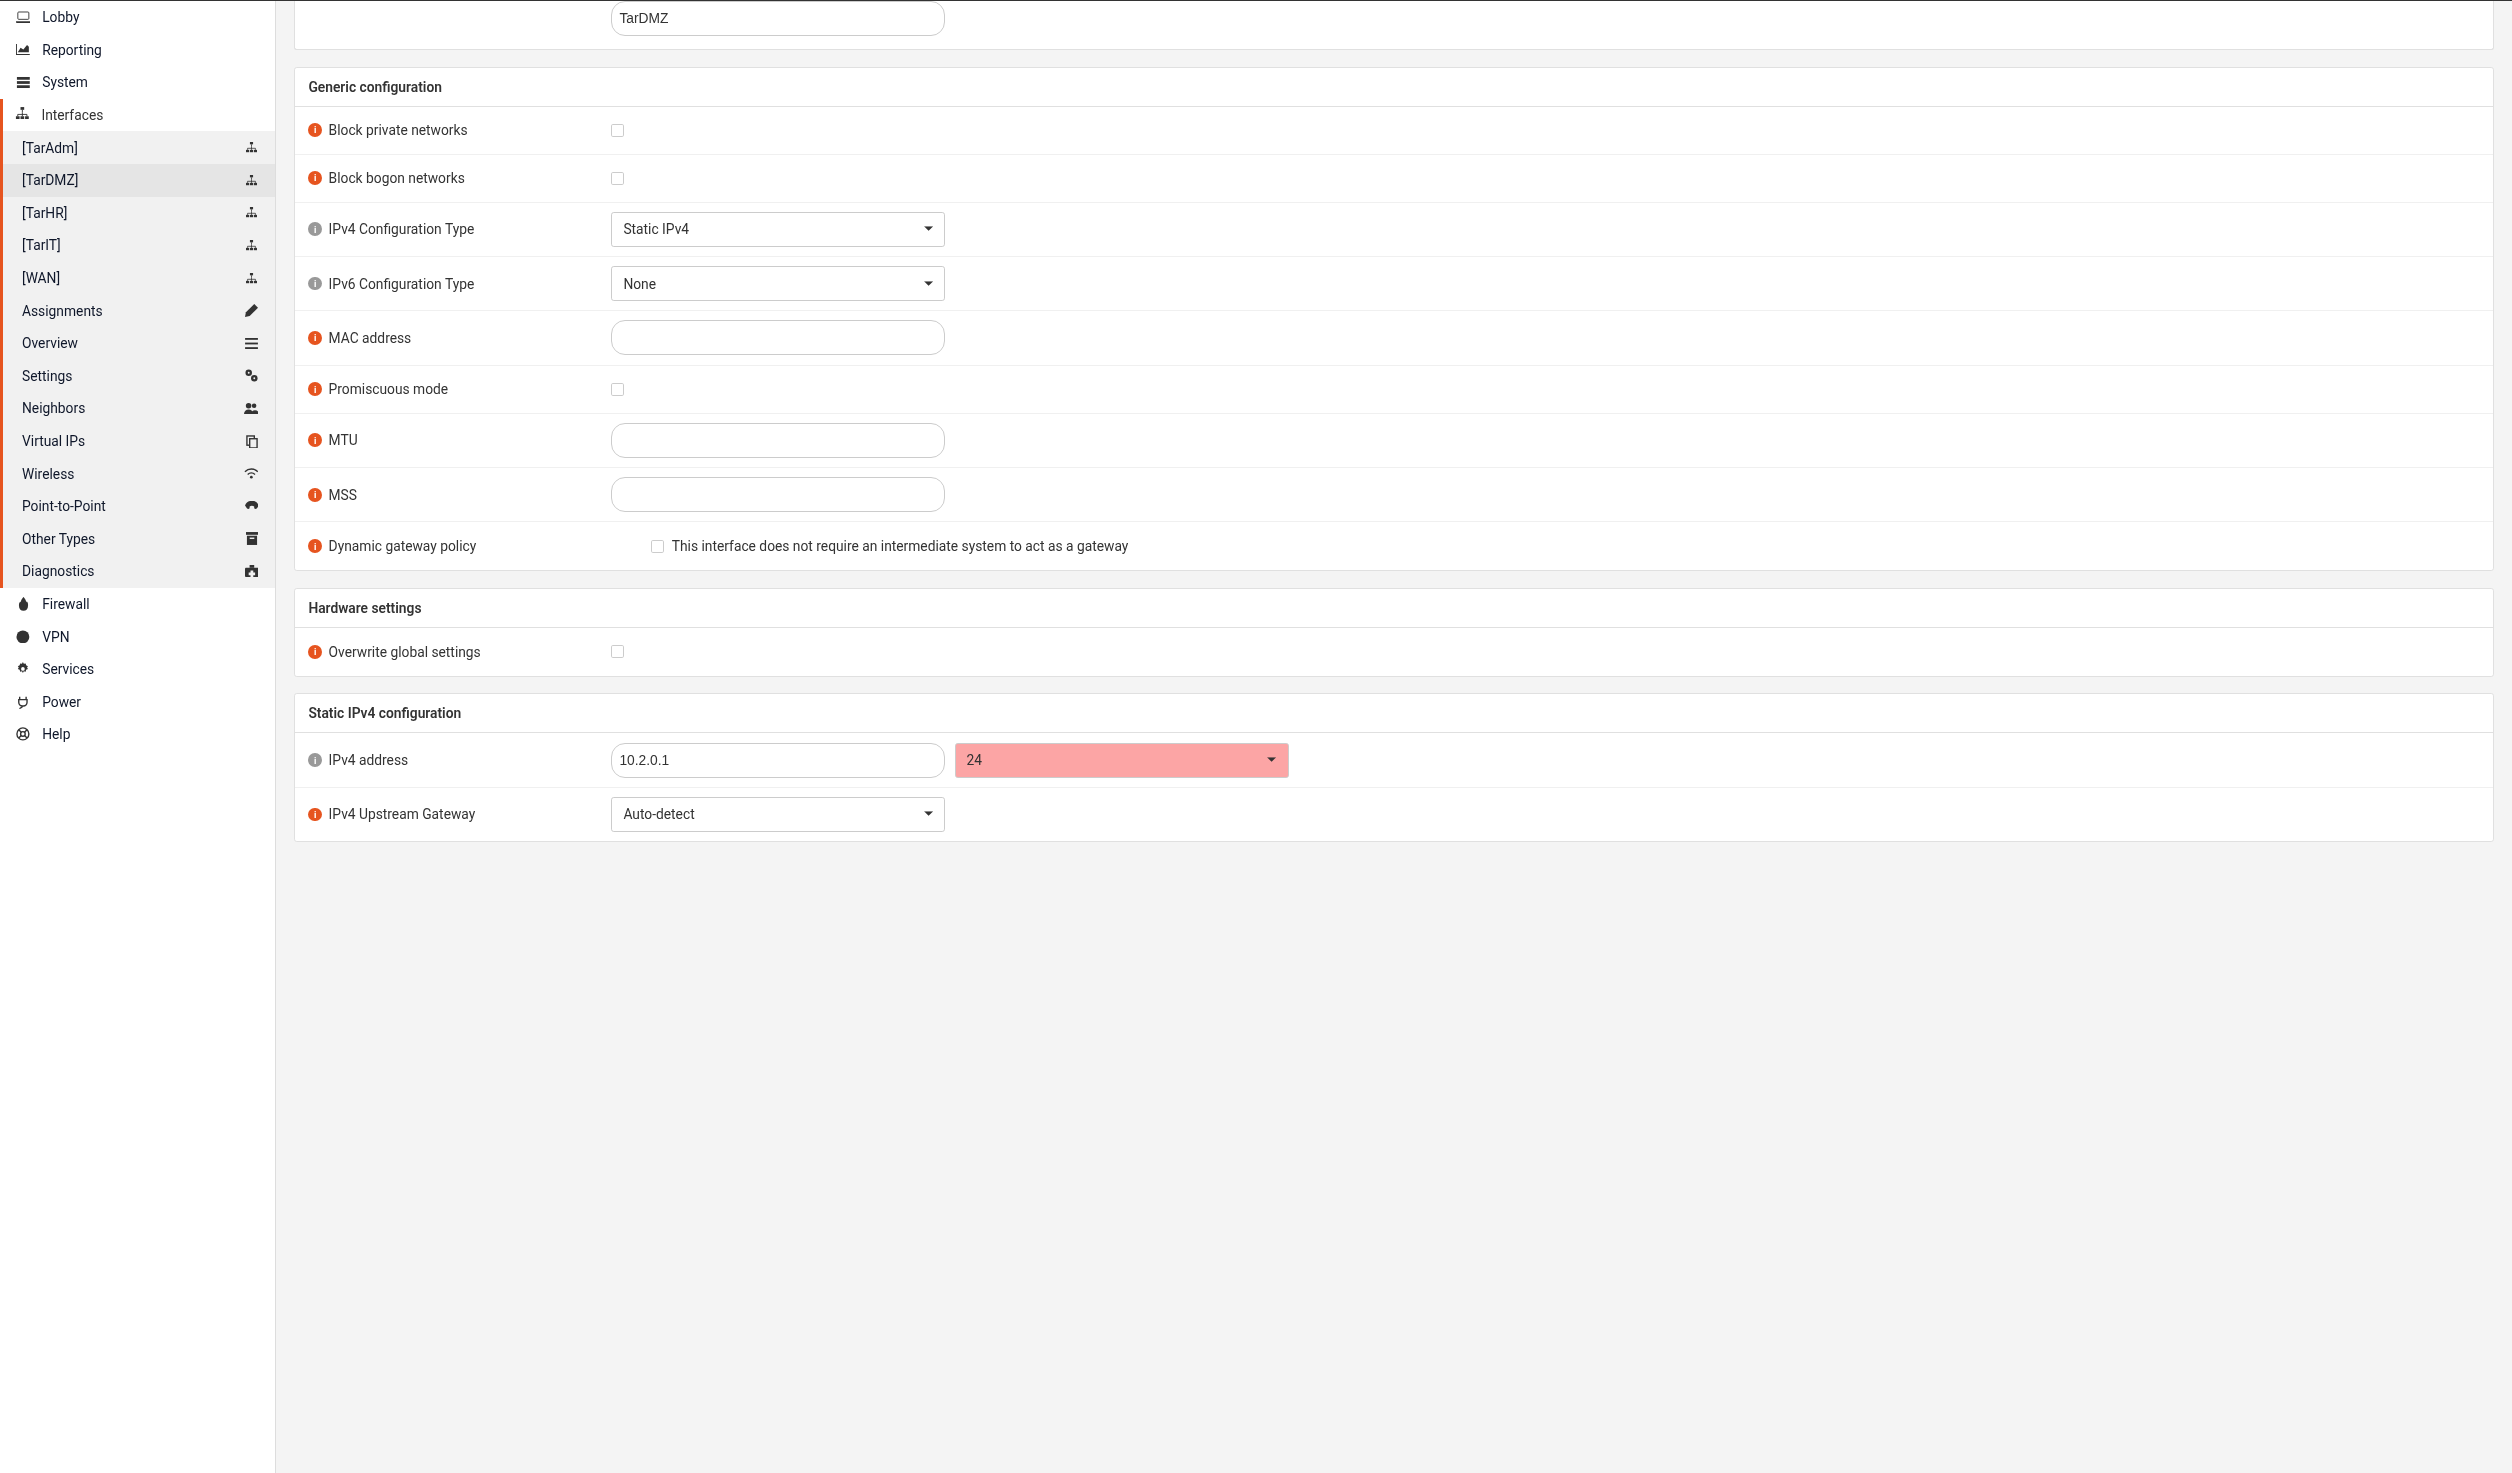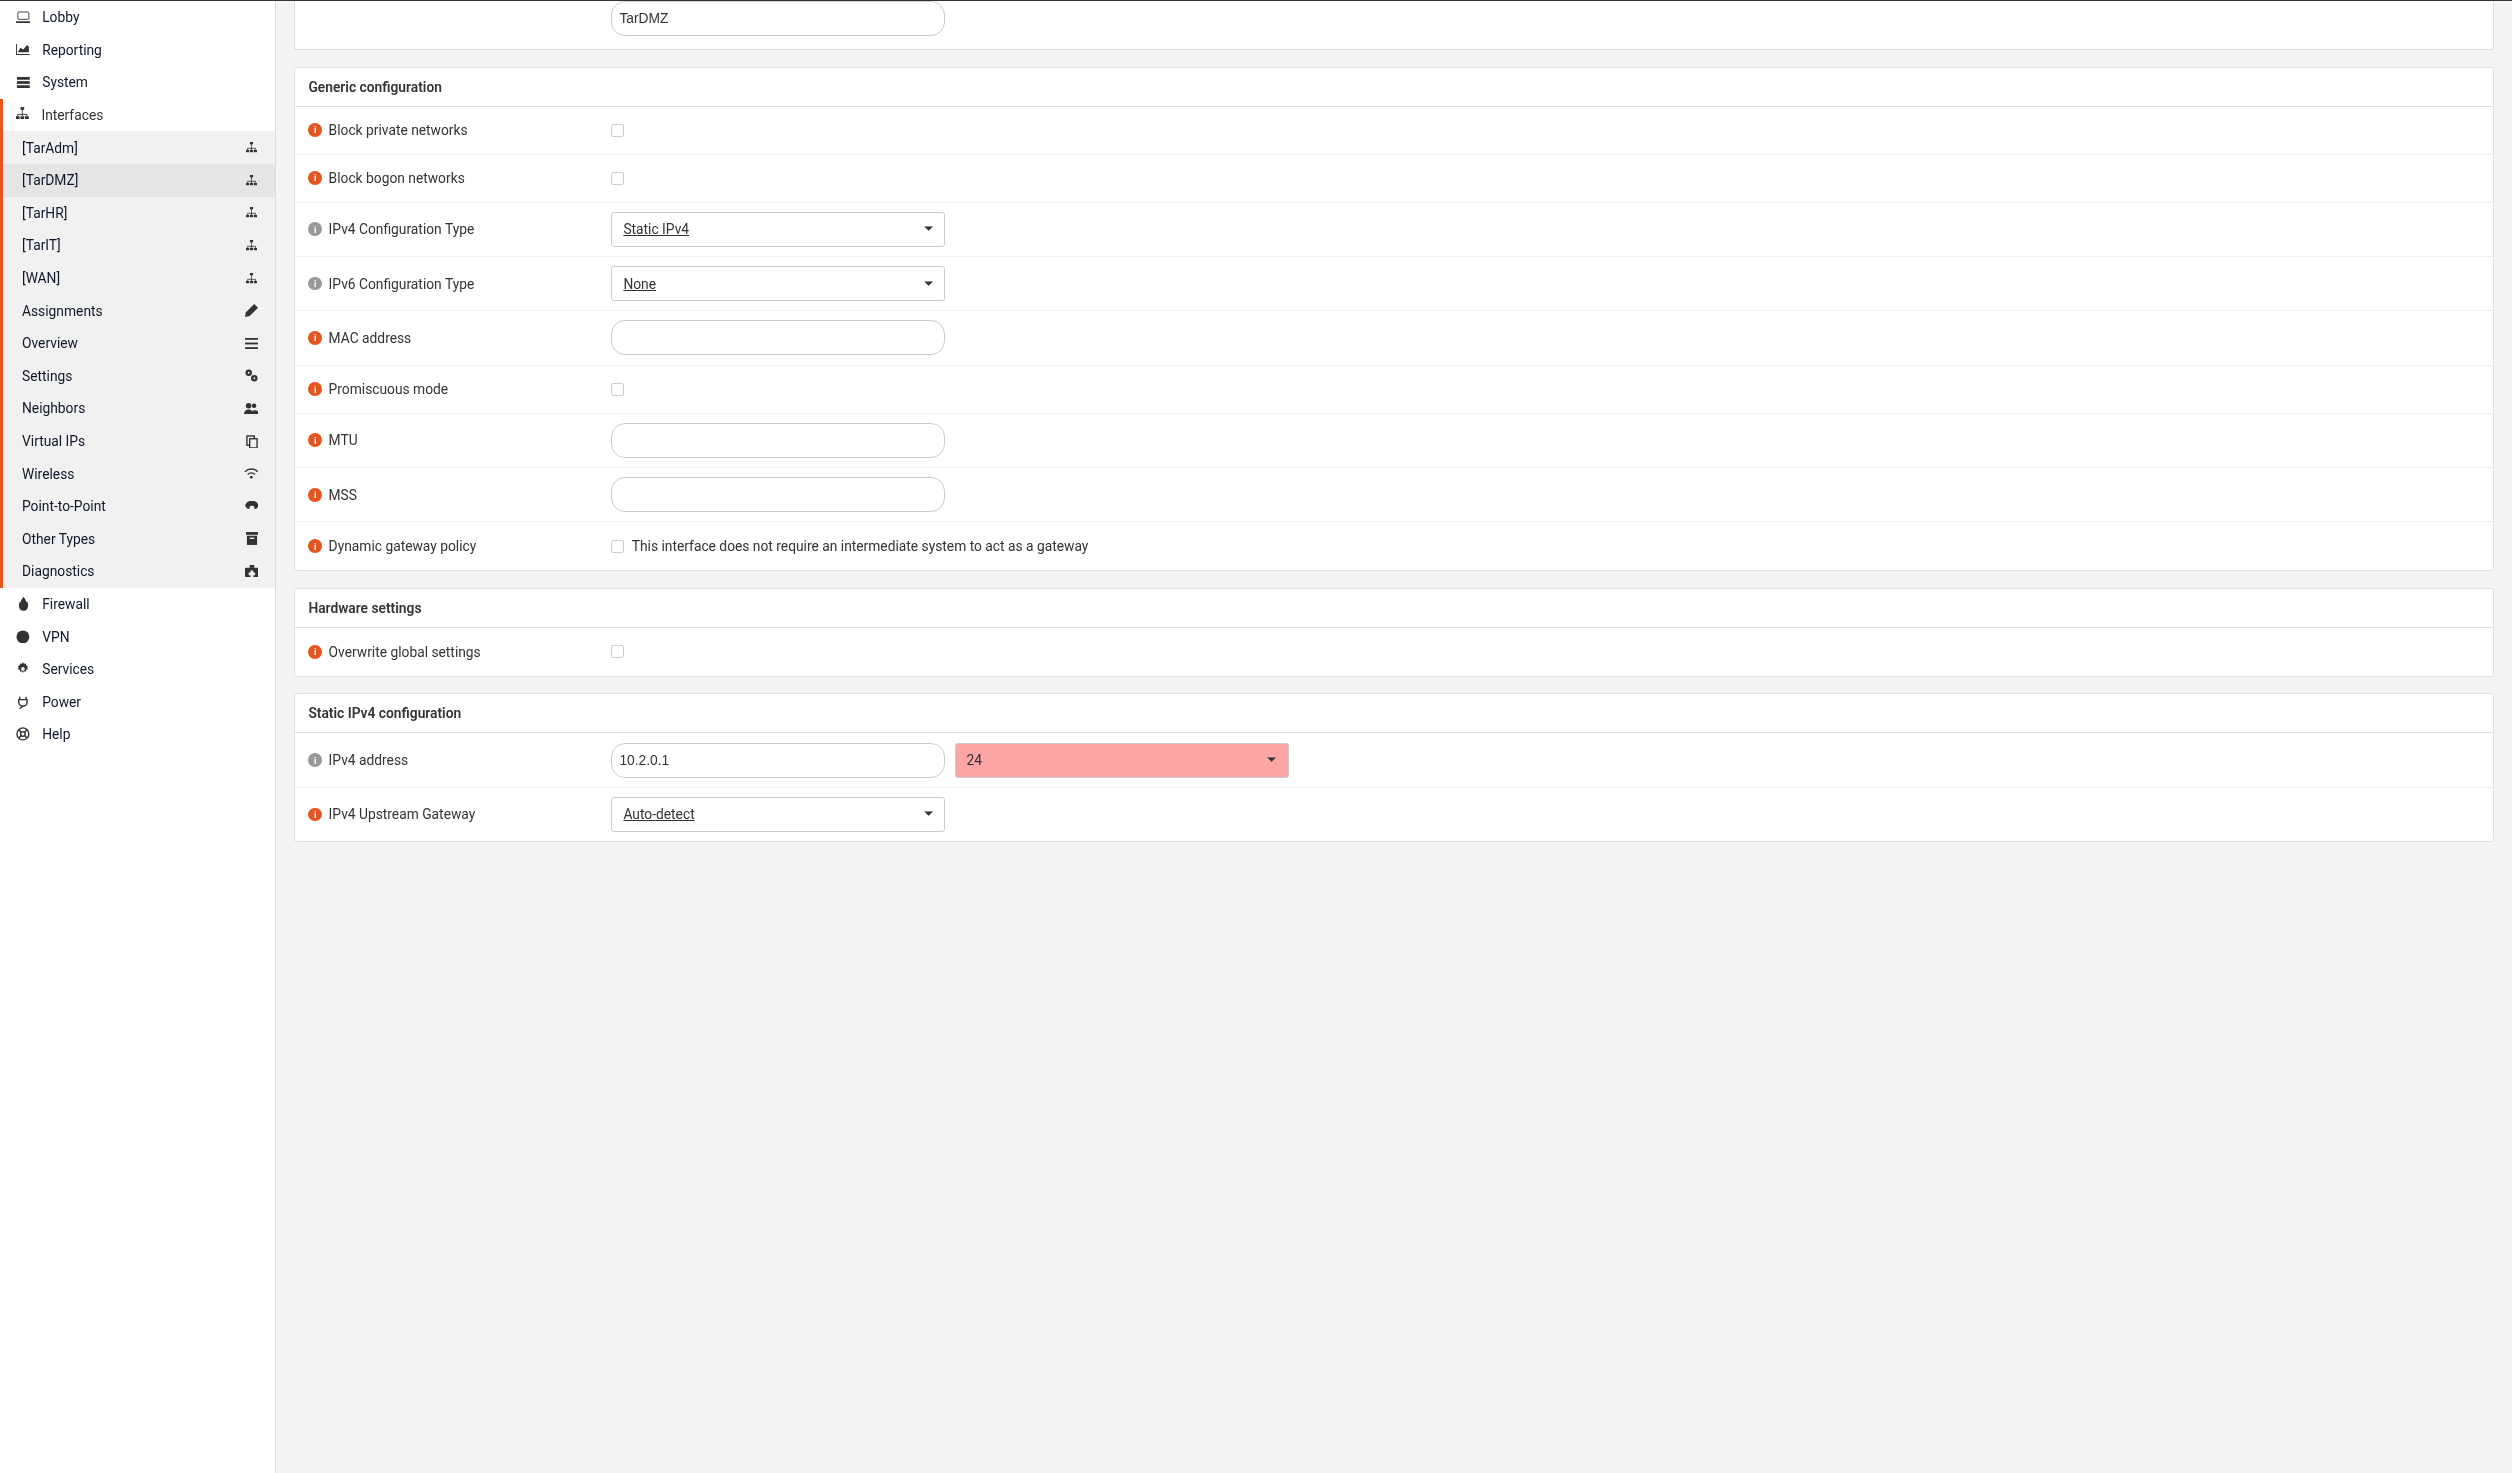--- a/index.html
+++ b/index.html
@@ -18,26 +18,26 @@
 .content { flex: 1; background: #f4f4f4; padding: 0 18.4px 18.4px 18.4px; overflow: hidden; }
 .panel { background: #fff; border: 0.9px solid #e0e0e0; border-radius: 2.8px; margin-bottom: 16.5px; }
 .panel-heading { padding: 11px 13px; font-weight: 600; font-size: 13.8px; color: #333; border-bottom: 0.9px solid #e0e0e0; }
 .form-row { display: flex; align-items: center; padding: 9.2px 13px; border-bottom: 0.9px solid #f0f0f0; min-height: 48px; }
 .form-row:last-child { border-bottom: none; }
 .form-label { width: 303px; flex-shrink: 0; display: flex; align-items: center; font-size: 13.8px; color: #333; }
 .form-label .info-icon { width: 13.8px; height: 13.8px; border-radius: 50%; background: #e6541f; color: #fff; display: inline-flex; align-items: center; justify-content: center; font-size: 9.2px; font-weight: bold; margin-right: 6.4px; font-style: normal; flex-shrink: 0; }
 .form-label .info-icon.grey { background: #999; }
 .form-control-wrap { flex: 1; display: flex; align-items: center; gap: 9.2px; }
 .text-input { width: 334px; height: 35px; border: 0.9px solid #ccc; border-radius: 14px; padding: 0 7px; font-size: 13.8px; color: #333; background: #fff; }
-.select-input { position: relative; width: 334px; height: 35px; border: 0.9px solid #ccc; border-radius: 2.8px; background: #fff; display: flex; align-items: center; padding: 0 11px; cursor: pointer; font-size: 13.8px; text-decoration: underline; }
+.select-input { position: relative; width: 334px; height: 35px; border: 0.9px solid #ccc; border-radius: 2.8px; background: #fff; display: flex; align-items: center; padding: 0 11px; cursor: pointer; font-size: 13.8px; }
 .select-input .caret { position: absolute; right: 11px; top: 50%; transform: translateY(-50%); }
 .select-cidr { position: relative; width: 334px; height: 35px; border: 0.9px solid #ccc; border-radius: 2.8px; background: #fca5a5; display: flex; align-items: center; padding: 0 11px; cursor: pointer; font-size: 13.8px; }
 .select-cidr .caret { position: absolute; right: 11px; top: 50%; transform: translateY(-50%); }
 .checkbox { width: 13px; height: 13px; border: 0.9px solid #ccc; border-radius: 1.8px; background: #fff; cursor: pointer; flex-shrink: 0; }
-.checkbox-label { display: flex; align-items: center; gap: 7.4px; font-size: 13.8px; color: #333; }
+.checkbox-label { display: flex; align-items: center; gap: 7.4px; font-size: 13.8px; color: #333; margin-left: 40px; }
 .caret svg { width: 9.2px; height: 5.5px; }
 .top-cut { background: #fff; border: 0.9px solid #e0e0e0; border-top: none; border-radius: 0 0 2.8px 2.8px; margin-bottom: 16.5px; padding: 0 13px 13px 13px; }
 .top-cut .form-row { border-bottom: none; padding: 0; min-height: auto; }
 .top-cut .text-input { margin-left: 303px; }
 svg { display: block; }
 </style>
 </head>
 <body>
 
 <div class="layout">

